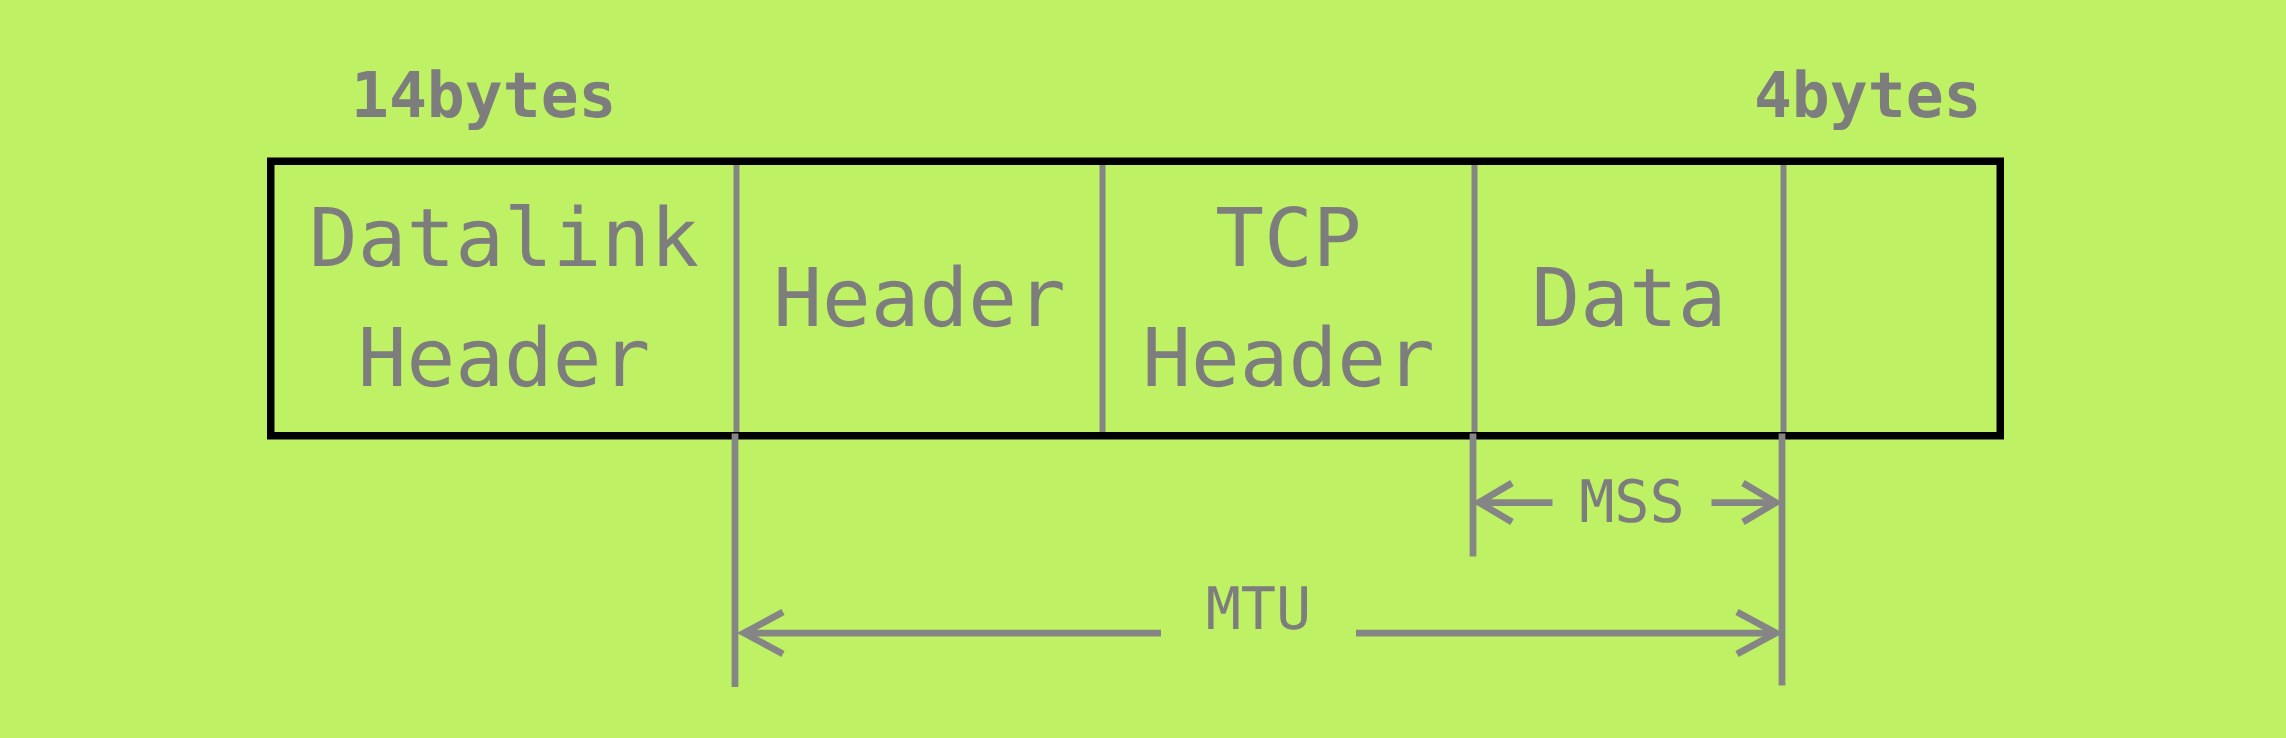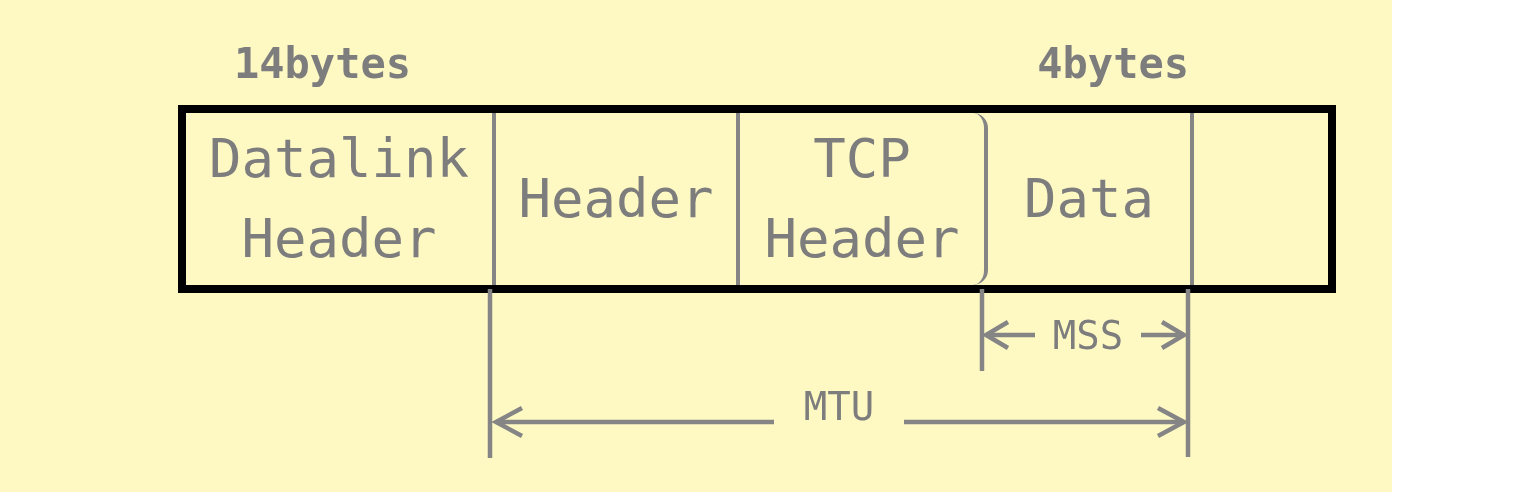--- a/index.html
+++ b/index.html
@@ -1,56 +1,56 @@
 <!DOCTYPE html>
 <html><head>
 <meta charset="utf-8">
 <style>
   html,body{margin:0;padding:0;background:#ffffff;}
   #page{
     position:relative;
-    width:1392px;height:492px;
-    background:#fef9c3;
+    width:1524px;height:492px;
+    background:#bef264;
     font-family:"DejaVu Sans Mono", monospace;
     overflow:hidden;
   }
   .size-label{
     position:absolute;
     top:42px;
     font-size:42px;
     line-height:44px;
     font-weight:700;
     color:#7d7d7d;
     white-space:nowrap;
   }
   #label-left{left:234px;}
   #label-right{right:203px;}
   #frame-row{
     position:absolute;
     left:178px;top:105px;
     width:1158px;height:188px;
-    border:8px solid #000000;
+    border:5px solid #000000;
     box-sizing:border-box;
     display:flex;
     text-align:center;
   }
   .cell{
     box-sizing:border-box;
     display:flex;
     flex-direction:column;
     justify-content:center;
     align-items:center;
     color:#7d7d7d;
     font-size:54px;
     line-height:80px;
   }
   .cell.divided{border-right:4px solid #858585;}
   .c1{width:310px;}
   .c2{width:244px;}
-  .c3{width:248px;border-radius:15px;}
+  .c3{width:248px;}
   .c4{width:206px;}
   .c5{flex:1;}
   .fline{white-space:nowrap;}
   #measure-svg{
     position:absolute;
     left:0;top:0;
     width:1524px;height:492px;
   }
   #measure-svg *{
     stroke:#858585;

